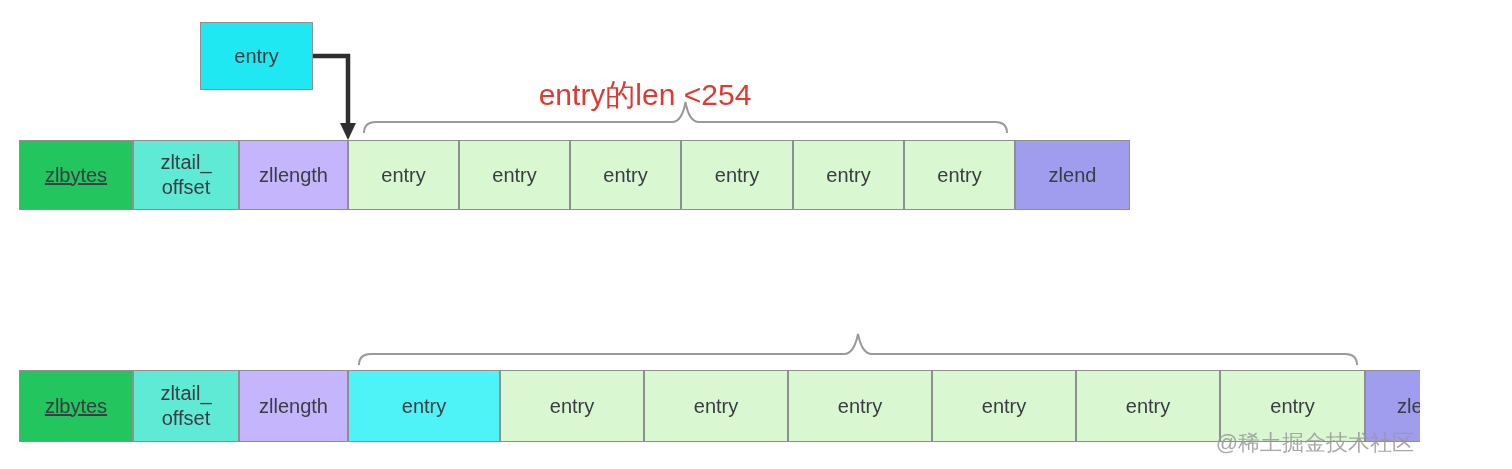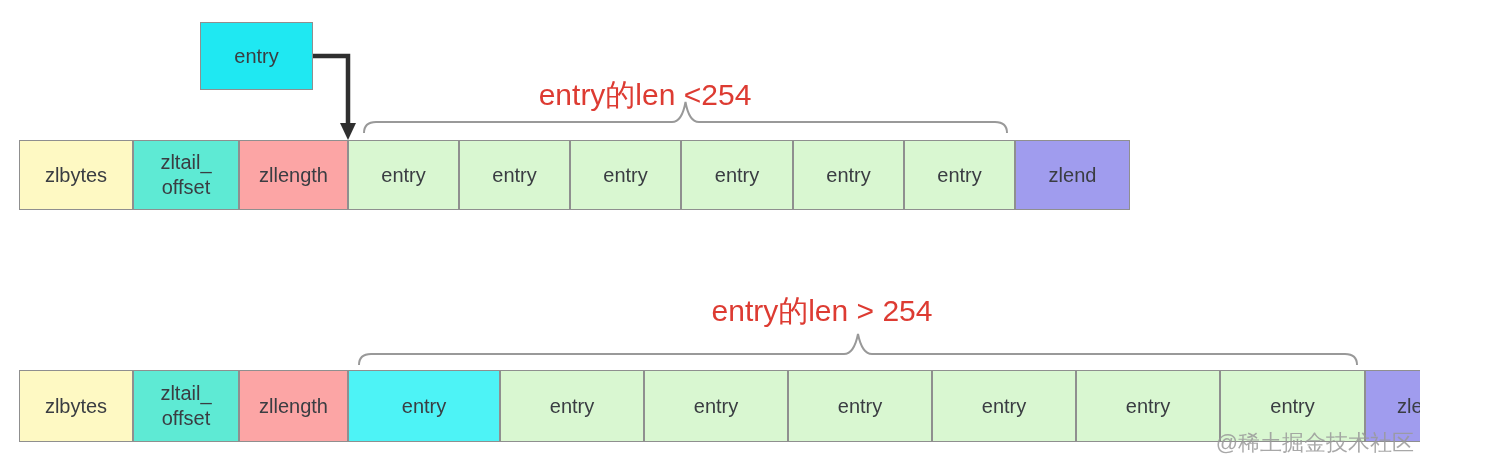--- a/index.html
+++ b/index.html
@@ -5,23 +5,23 @@
   html,body{margin:0;padding:0;background:#ffffff;}
   #canvas{
     position:relative;width:1420px;height:469px;background:#ffffff;
     font-family:"Liberation Sans","DejaVu Sans",sans-serif;overflow:hidden;
   }
   .cell{
     position:absolute;display:flex;align-items:center;justify-content:center;
     border:1px solid #8f8f8f;box-sizing:border-box;
     font-size:20px;color:#3a3d42;text-align:center;white-space:pre-line;line-height:1.25;
   }
-  .c-green{background:#fef9c3;}
+  .c-green{background:#22c55e;text-decoration:underline;}
   .c-red{background:#5eead4;}
-  .c-purple{background:#fca5a5;}
+  .c-purple{background:#c4b5fd;}
   .c-entry{background:#D9F7D1;}
   .c-cyan{background:#4DF3F6;}
   .c-zlend{background:#A09CEE;}
   .pointer-box{
     position:absolute;left:200px;top:22px;width:113px;height:68px;
     background:#1FE8F2;border:1px solid #8f8f8f;box-sizing:border-box;
     display:flex;align-items:center;justify-content:center;
     font-size:20px;color:#3a3d42;
   }
   .caption{
@@ -59,21 +59,20 @@
 offset</div>
   <div class="cell c-purple" style="left:239px;top:140px;width:109px;height:70px;">zllength</div>
   <div class="cell c-entry" style="left:348px;top:140px;width:111px;height:70px;">entry</div>
   <div class="cell c-entry" style="left:459px;top:140px;width:111px;height:70px;">entry</div>
   <div class="cell c-entry" style="left:570px;top:140px;width:111px;height:70px;">entry</div>
   <div class="cell c-entry" style="left:681px;top:140px;width:112px;height:70px;">entry</div>
   <div class="cell c-entry" style="left:793px;top:140px;width:111px;height:70px;">entry</div>
   <div class="cell c-entry" style="left:904px;top:140px;width:111px;height:70px;">entry</div>
   <div class="cell c-zlend" style="left:1015px;top:140px;width:115px;height:70px;">zlend</div>
 
-  <div class="caption" style="left:822px;top:291px;">entry的len &gt; 254</div>
   <svg class="brace" style="left:358px;top:332px;" width="1000" height="34" viewBox="0 0 1000 34">
     <path d="M1 33 Q1 22 13 22 L486 22 Q496 22 500 2 Q504 22 514 22 L987 22 Q999 22 999 33" fill="none" stroke="#999999" stroke-width="2"></path>
   </svg>
 
   <div class="cell c-green" style="left:19px;top:370px;width:114px;height:72px;">zlbytes</div>
   <div class="cell c-red" style="left:133px;top:370px;width:106px;height:72px;">zltail_
 offset</div>
   <div class="cell c-purple" style="left:239px;top:370px;width:109px;height:72px;">zllength</div>
   <div class="cell c-cyan" style="left:348px;top:370px;width:152px;height:72px;">entry</div>
   <div class="cell c-entry" style="left:500px;top:370px;width:144px;height:72px;">entry</div>

